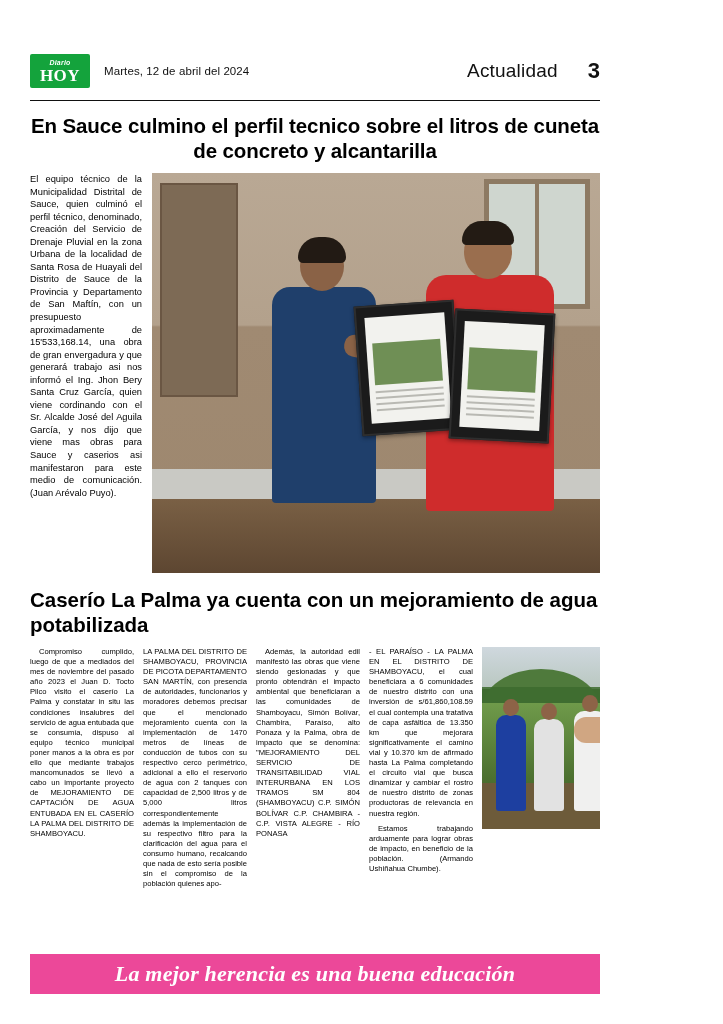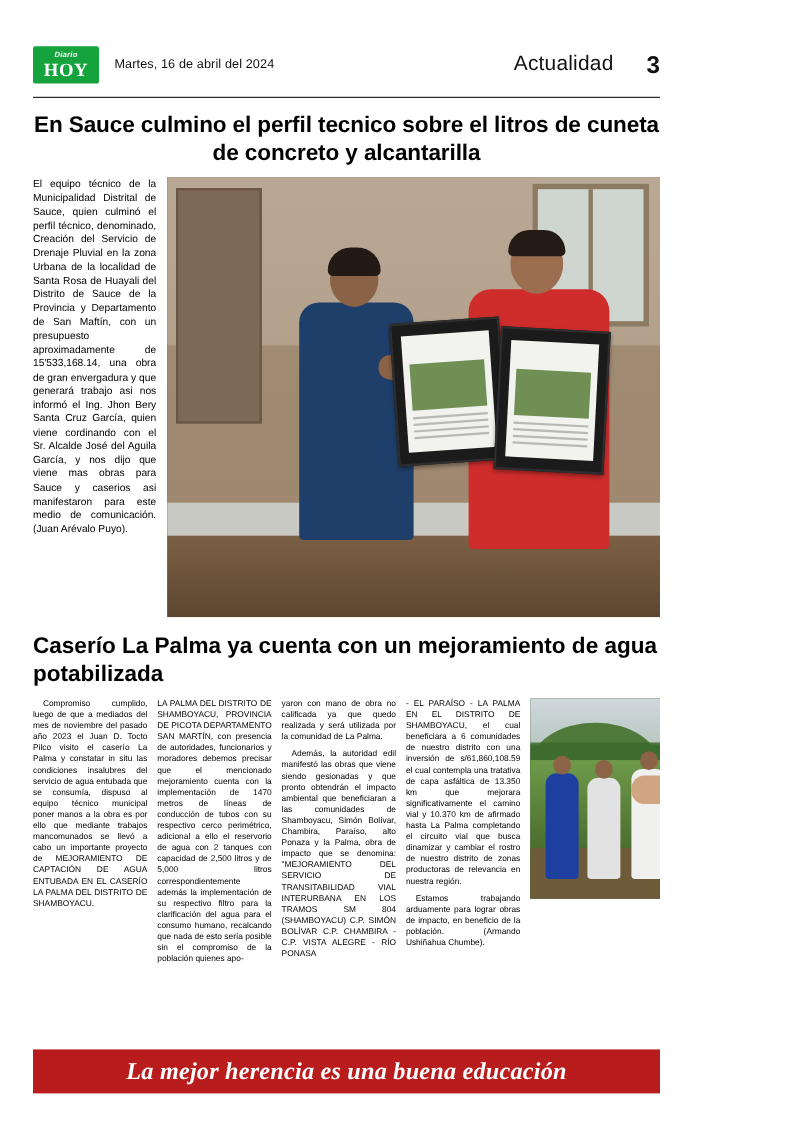--- a/index.html
+++ b/index.html
@@ -13,21 +13,21 @@
     font-family: "Liberation Sans", sans-serif;
     color: #000;
     position: relative;
     overflow: hidden;
   }
   .page {
     width: 630px;
     height: 1024px;
     position: relative;
     box-sizing: border-box;
-    padding: 0 30px;
+    padding: 12px 30px;
   }
 
   
   .masthead {
     display: flex;
     align-items: center;
     padding-top: 38px;
     height: 42px;
   }
   .logo {
@@ -270,21 +270,21 @@
     background: rgba(205,160,120,.92); border-radius: 12px;
   }
 
   
   .footer-banner {
     position: absolute;
     left: 30px;
     right: 30px;
     bottom: 30px;
     height: 40px;
-    background: #b91c1c;
+    background: #ec4899;
     display: flex;
     align-items: center;
     justify-content: center;
   }
   .footer-banner span {
     font-family: "Liberation Serif", serif;
     font-weight: bold;
     font-style: italic;
     color: #fff;
     font-size: 22px;
@@ -294,21 +294,21 @@
 </head>
 <body>
 
 <div class="page">
 
   <div class="masthead">
     <div class="logo">
       <div class="logo-top">Diario</div>
       <div class="logo-main">HOY</div>
     </div>
-    <div class="masthead-date">Martes, 16 de abril del 2024</div>
+    <div class="masthead-date">Martes, 12 de abril del 2024</div>
     <div class="masthead-section">Actualidad</div>
     <div class="masthead-pagenum">3</div>
   </div>
   <div class="rule"></div>
 
   <h1 class="headline">En Sauce culmino el perfil tecnico  sobre el litros de cuneta de concreto y alcantarilla</h1>
 
   <div class="art1">
     <div class="art1-col">El equipo técnico de la Municipalidad Distrital de Sauce, quien culminó el perfil técnico, denominado, Creación del Servicio de Drenaje Pluvial en la zona Urbana de la localidad de Santa Rosa de Huayali del Distrito de Sauce de la Provincia y Departamento de San Maftín, con un presupuesto aproximadamente de 15'533,168.14, una obra de gran envergadura y que generará trabajo asi nos informó el Ing. Jhon Bery Santa Cruz García, quien viene cordinando con el Sr. Alcalde José del Aguila García, y nos dijo que viene mas obras para Sauce y caserios asi manifestaron para este medio de comunicación. (Juan Arévalo Puyo).</div>
     <div class="art1-photo">
@@ -354,21 +354,20 @@
   <h1 class="headline2">Caserío La Palma ya cuenta con un mejoramiento de agua potabilizada</h1>
 
   <div class="art2">
     <div class="c c1">
       <p class="ind">Compromiso cumplido, luego de que a mediados del mes de noviembre del pasado año 2023 el Juan D. Tocto Pilco visito el caserío La Palma y constatar in situ las condiciones insalubres del servicio de agua entubada que se consumía, dispuso al equipo técnico municipal poner manos a la obra es por ello que mediante trabajos mancomunados se llevó a cabo un importante proyecto de MEJORAMIENTO DE CAPTACIÓN DE AGUA ENTUBADA EN EL CASERÍO LA PALMA DEL DISTRITO DE SHAMBOYACU.</p>
     </div>
     <div class="c c2">
       <p>LA PALMA DEL DISTRITO DE SHAMBOYACU, PROVINCIA DE PICOTA DEPARTAMENTO SAN MARTÍN, con presencia de autoridades, funcionarios y moradores debemos precisar que el mencionado mejoramiento cuenta con la implementación de 1470 metros de líneas de conducción de tubos con su respectivo cerco perimétrico, adicional a ello el reservorio de agua con 2 tanques con capacidad de 2,500 litros y de 5,000 litros correspondientemente además la implementación de su respectivo filtro para la clarificación del agua para el consumo humano, recalcando que nada de esto sería posible sin el compromiso de la población quienes apo-</p>
     </div>
     <div class="c c3">
-      <p>yaron con mano de obra no calificada ya que quedo realizada y será utilizada por la comunidad de La Palma.</p>
       <p class="ind">Además, la autoridad edil manifestó las obras que viene siendo gesionadas y que pronto obtendrán el impacto ambiental que beneficiaran a las comunidades de Shamboyacu, Simón Bolívar, Chambira, Paraíso, alto Ponaza y la Palma, obra de impacto que se denomina: "MEJORAMIENTO DEL SERVICIO DE TRANSITABILIDAD VIAL INTERURBANA EN LOS TRAMOS SM 804 (SHAMBOYACU) C.P. SIMÓN BOLÍVAR C.P. CHAMBIRA - C.P. VISTA ALEGRE - RÍO PONASA</p>
     </div>
     <div class="c c4">
       <p>- EL PARAÍSO - LA PALMA EN EL DISTRITO DE SHAMBOYACU, el cual beneficiara a 6 comunidades de nuestro distrito con una inversión de s/61,860,108.59 el cual contempla una tratativa de capa asfáltica de 13.350 km que mejorara significativamente el camino vial y 10.370 km de afirmado hasta La Palma completando el circuito vial que busca dinamizar y cambiar el rostro de nuestro distrito de zonas productoras de relevancia en nuestra región.</p>
       <p class="ind">Estamos trabajando arduamente para lograr obras de impacto, en beneficio de la población. (Armando Ushiñahua Chumbe).</p>
     </div>
     <div class="c c5">
       <div class="art2-photo">
         <div class="ph2">
           <div class="sky"></div>

